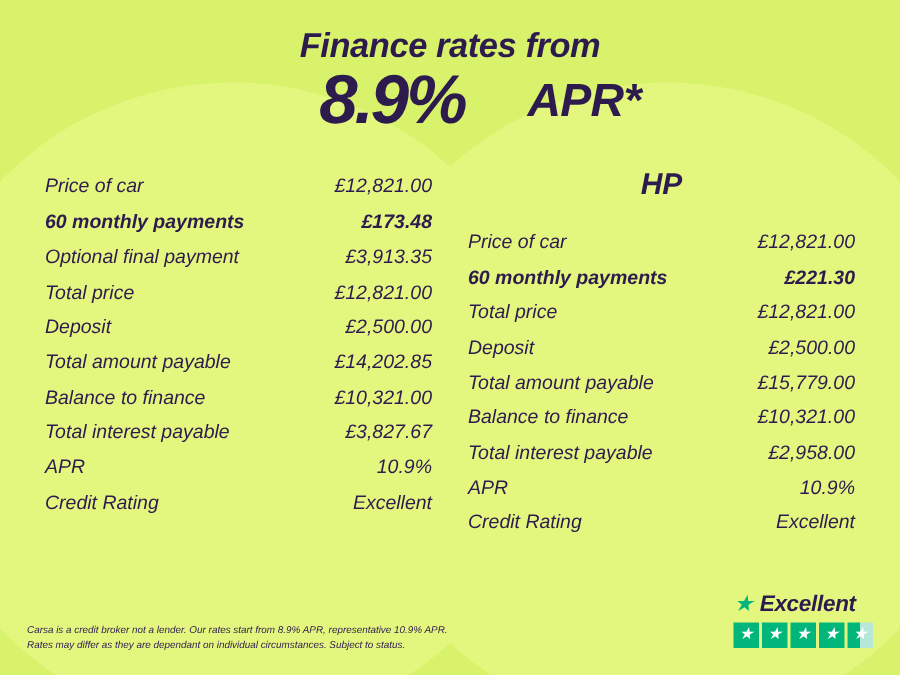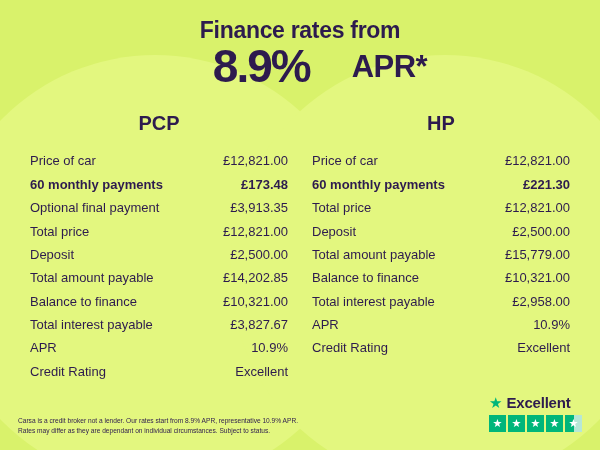--- a/index.html
+++ b/index.html
@@ -36,20 +36,21 @@
     width: 430px;
     height: 430px;
     right: -60px;
     top: 55px;
   }
   .content {
     position: relative;
     z-index: 2;
     width: 100%;
     height: 100%;
+    font-style: italic;
   }
   .headline {
     text-align: center;
     color: #2d1b4e;
     font-size: 23px;
     font-weight: bold;
     letter-spacing: -0.3px;
     padding-top: 17px;
   }
   .rate-line {
@@ -172,21 +173,20 @@
 
     <div class="headline">Finance rates from</div>
 
     <div class="rate-line">
       <span class="rate-big">8.9%</span><span class="rate-suffix">APR*</span>
     </div>
 
     <div class="columns">
 
       <div class="col">
-        <div class="col-title">PCP</div>
         <table class="rates">
           <tbody>
             <tr>
               <td class="label">Price of car</td>
               <td class="value">£12,821.00</td>
             </tr>
             <tr class="bold">
               <td class="label">60 monthly payments</td>
               <td class="value">£173.48</td>
             </tr>

